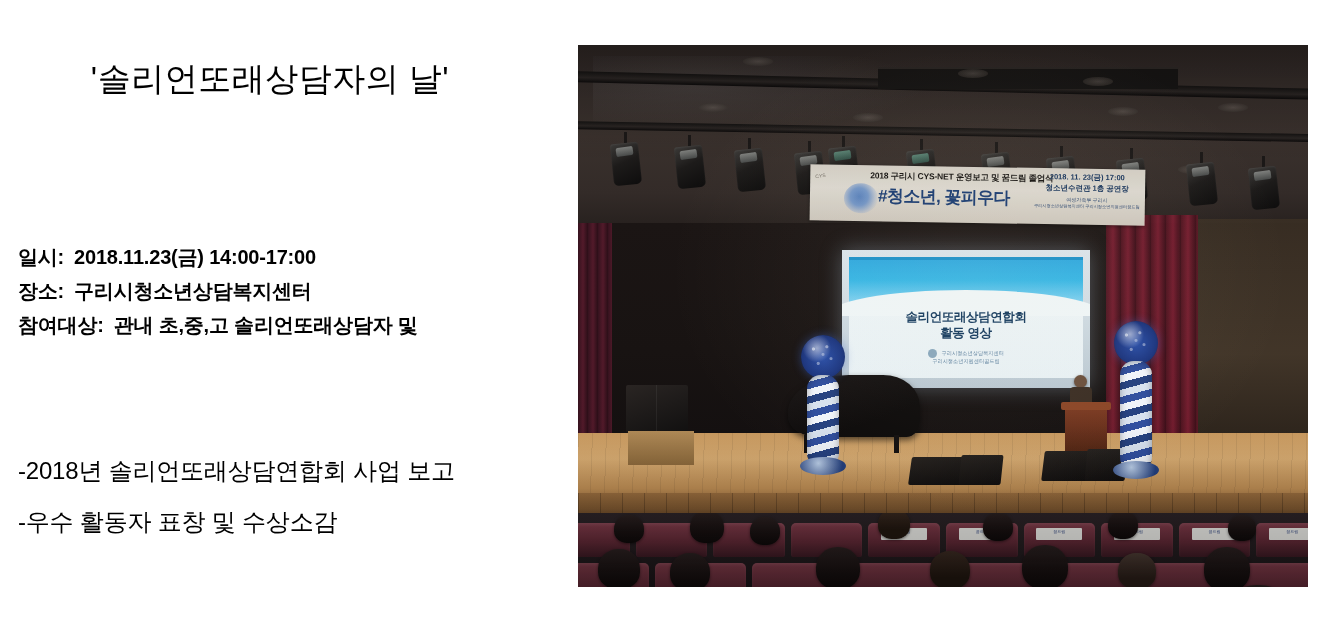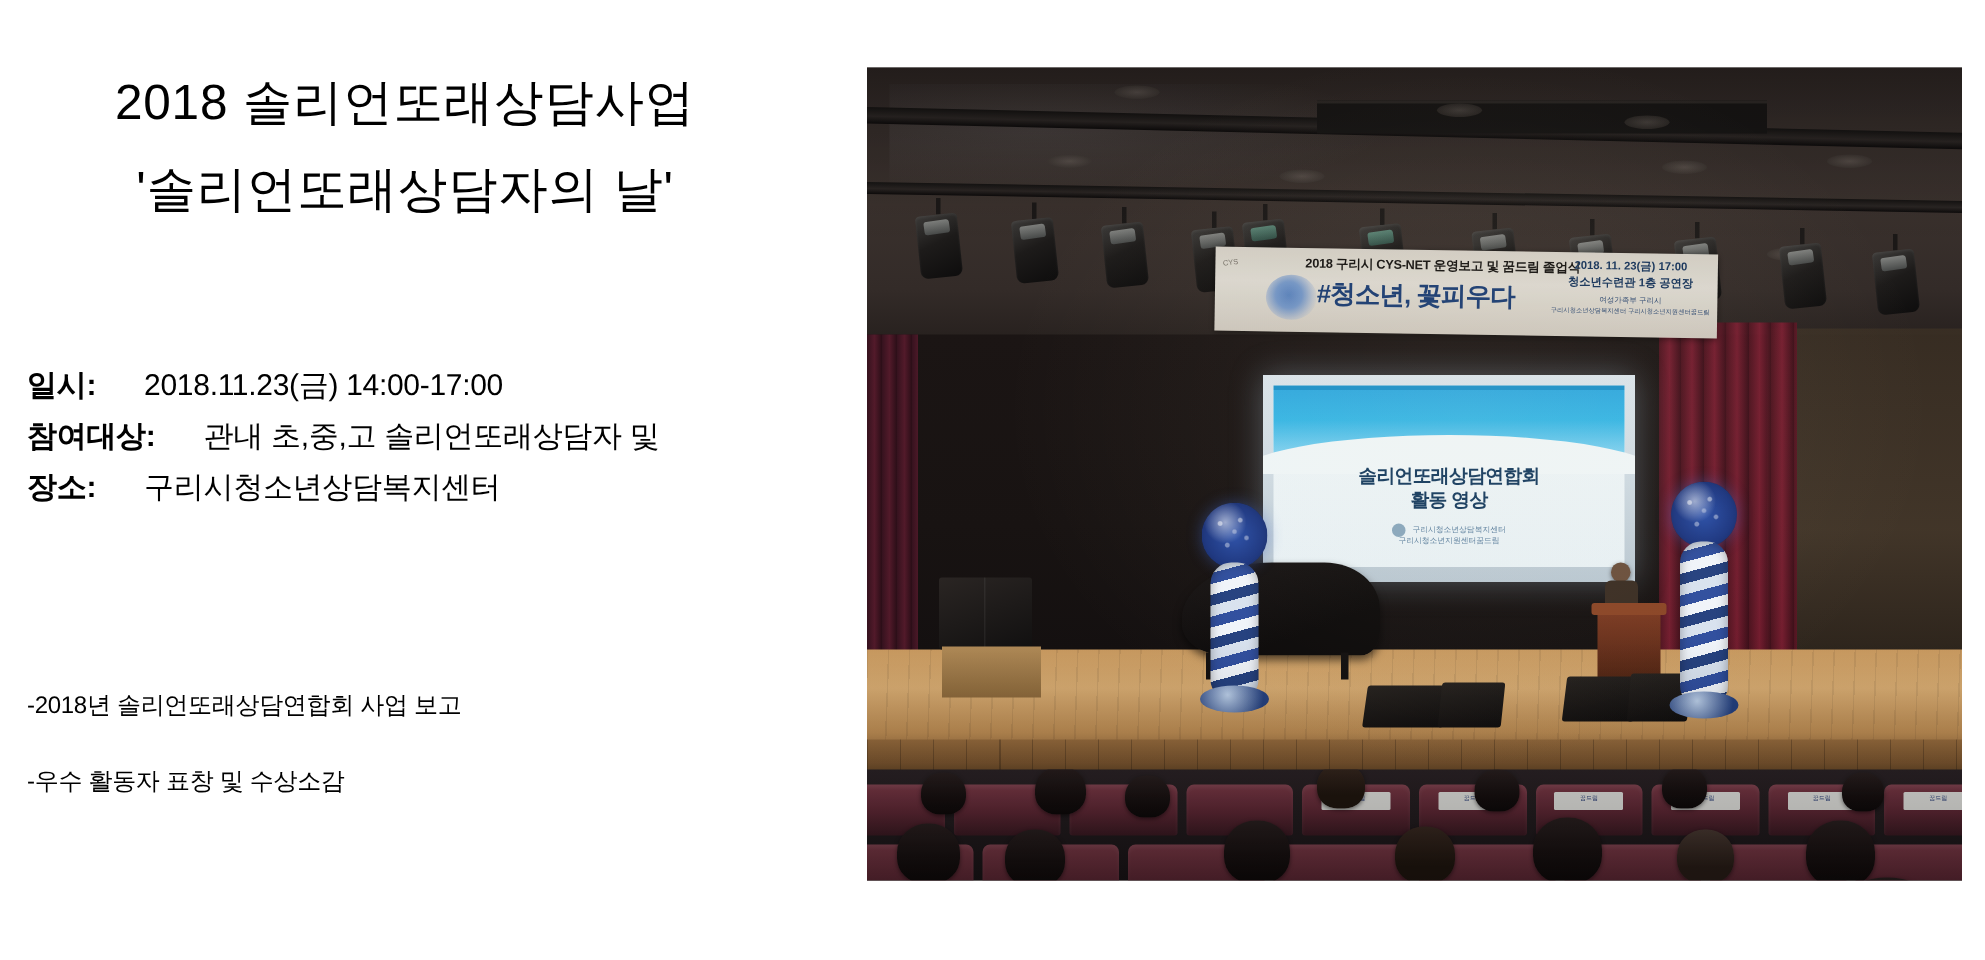--- a/index.html
+++ b/index.html
@@ -53,23 +53,22 @@
   .info-row {
     font-size: 20px;
     line-height: 34px;
     white-space: nowrap;
   }
   .info-label {
     font-weight: bold;
     letter-spacing: -0.2px;
   }
   .info-value {
-    font-weight: 400;
+    font-weight: 700;
     letter-spacing: -0.2px;
-    margin-left: 22px;
   }
   .info-row .gap-wide { display: inline-block; width: 10px; }
   .info-row.cont {
     padding-left: 112px;
   }
 
   .program-head {
     position: absolute;
     left: 18px;
     top: 406px;
@@ -78,21 +77,21 @@
     line-height: 30px;
     letter-spacing: -0.2px;
   }
   .program-list {
     position: absolute;
     left: 18px;
     top: 460px;
     width: 542px;
   }
   .program-item {
-    font-size: 16px;
+    font-size: 24px;
     line-height: 22px;
     margin-bottom: 29px;
     letter-spacing: -0.2px;
     white-space: nowrap;
   }
 
   
   .photo {
     position: absolute;
     left: 578px;
@@ -522,33 +521,32 @@
       linear-gradient(180deg, rgba(0,0,0,.18) 0%, rgba(0,0,0,0) 22%, rgba(0,0,0,0) 70%, rgba(0,0,0,.3) 100%);
     pointer-events: none;
   }
 </style>
 </head>
 <body>
 
 <div class="left-col">
 
   <div class="title-block">
-    <div class="title-line">2018 솔리언또래상담사업</div>
     <div class="title-line second">'솔리언또래상담자의 날'</div>
   </div>
 
   <div class="info-block">
     <div class="info-row">
       <span class="info-label">일시:</span><span class="gap-wide"></span><span class="info-value">2018.11.23(금)  14:00-17:00</span>
     </div>
     <div class="info-row">
+      <span class="info-label">장소:</span><span class="gap-wide"></span><span class="info-value">구리시청소년상담복지센터</span>
+    </div>
+    <div class="info-row">
       <span class="info-label">참여대상:</span><span class="gap-wide"></span><span class="info-value">관내 초,중,고 솔리언또래상담자 및</span>
-    </div>
-    <div class="info-row">
-      <span class="info-label">장소:</span><span class="gap-wide"></span><span class="info-value">구리시청소년상담복지센터</span>
     </div>
   </div>
 
 
   <div class="program-list">
     <div class="program-item">-2018년 솔리언또래상담연합회 사업 보고</div>
     <div class="program-item">-우수 활동자 표창 및 수상소감</div>
   </div>
 
 </div>

